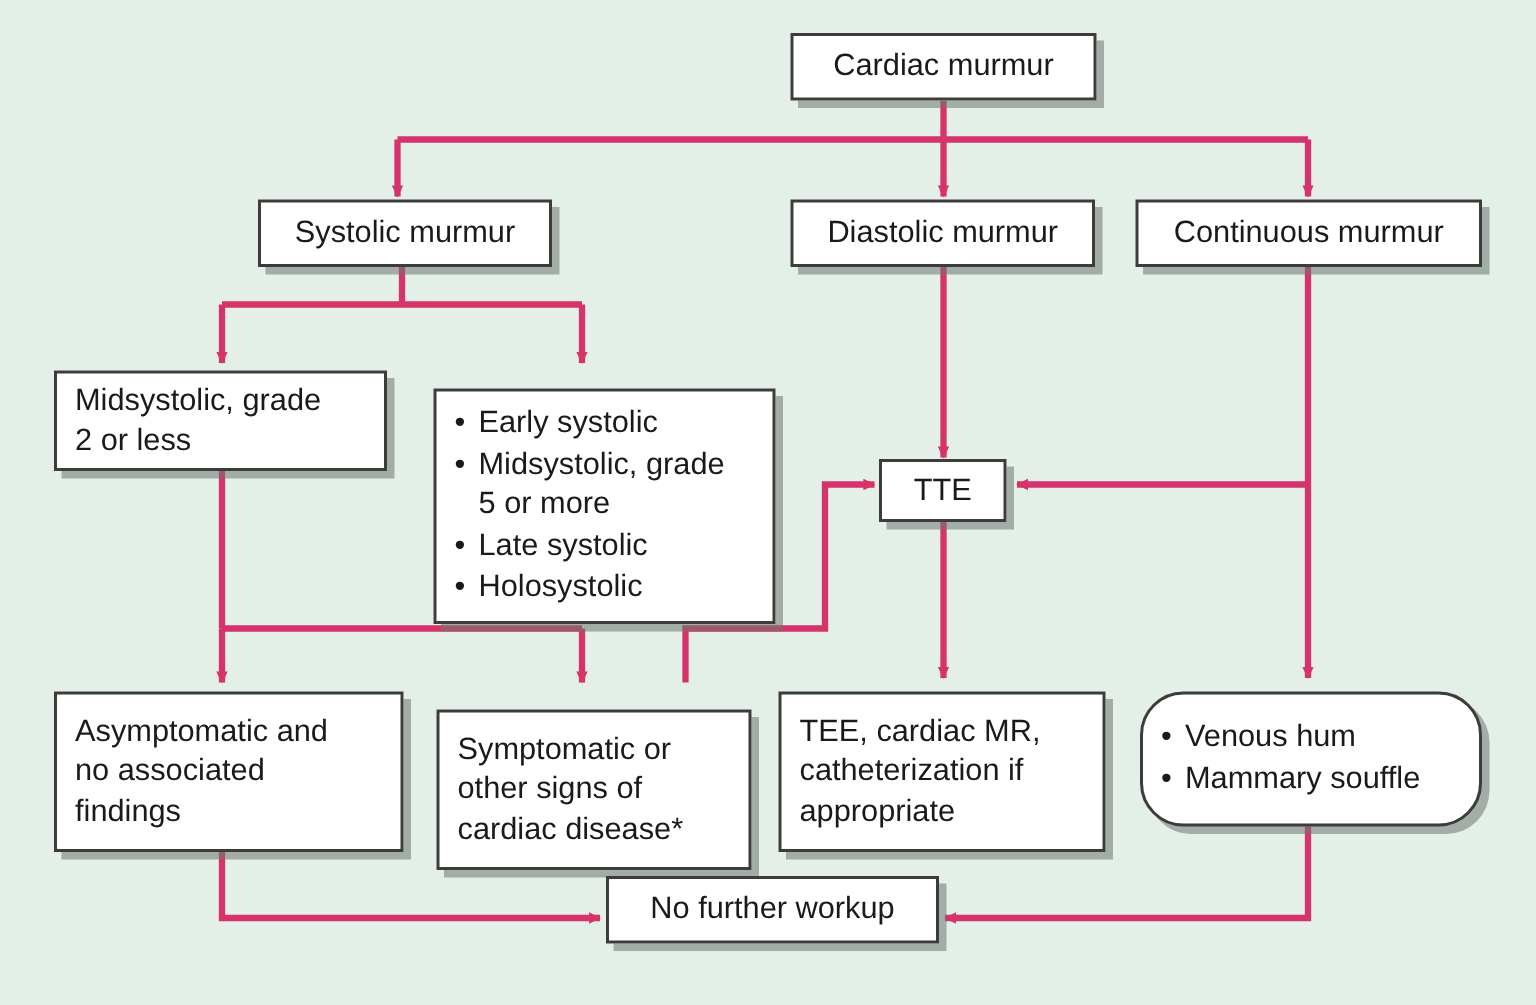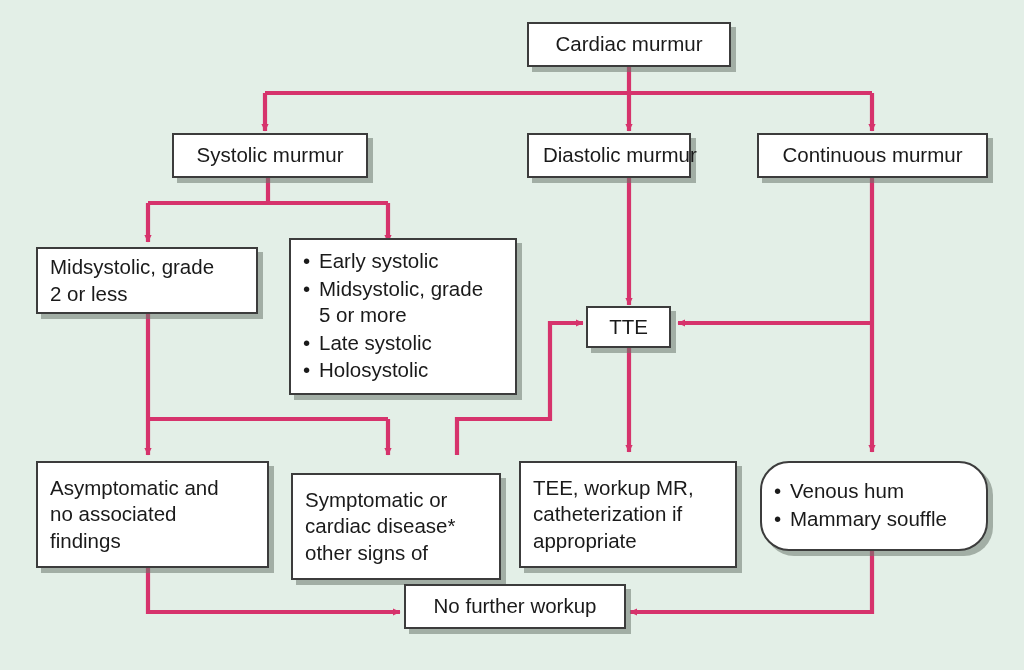--- a/index.html
+++ b/index.html
@@ -118,40 +118,40 @@
         <span class="line">Cardiac murmur</span>
       </div>
   </div>
 
   <div class="node center" style="left:172px; top:133px; width:196px; height:45px;">
     <div class="pad">
         <span class="line">Systolic murmur</span>
       </div>
   </div>
 
-  <div class="node center" style="left:527px; top:133px; width:164px; height:45px;">
+  <div class="node center" style="left:527px; top:133px; width:203px; height:45px;">
     <div class="pad">
         <span class="line">Diastolic murmur</span>
       </div>
   </div>
 
   <div class="node center" style="left:757px; top:133px; width:231px; height:45px;">
     <div class="pad">
         <span class="line">Continuous murmur</span>
       </div>
   </div>
 
   <div class="node" style="left:36px; top:247px; width:222px; height:67px;">
     <div class="pad">
       <span class="line">Midsystolic, grade</span>
       <span class="line">2 or less</span>
     </div>
   </div>
 
-  <div class="node" style="left:289px; top:238px; width:228px; height:157px;">
+  <div class="node" style="left:289px; top:259px; width:228px; height:157px;">
     <ul class="bullets">
       <li><span>Early systolic</span></li>
       <li><span>Midsystolic, grade</span><span class="cont">5 or more</span></li>
       <li><span>Late systolic</span></li>
       <li><span>Holosystolic</span></li>
     </ul>
   </div>
 
   <div class="node center" style="left:586px; top:306px; width:85px; height:42px;">
     <div class="pad">
@@ -163,28 +163,28 @@
     <div class="pad">
       <span class="line">Asymptomatic and</span>
       <span class="line">no associated</span>
       <span class="line">findings</span>
     </div>
   </div>
 
   <div class="node" style="left:291px; top:461px; width:210px; height:107px;margin-top:12px;">
     <div class="pad">
       <span class="line">Symptomatic or</span>
+      <span class="line">other signs of</span>
       <span class="line">cardiac disease*</span>
-      <span class="line">other signs of</span>
     </div>
   </div>
 
   <div class="node" style="left:519px; top:461px; width:218px; height:107px;">
     <div class="pad">
-      <span class="line">TEE, workup MR,</span>
+      <span class="line">TEE, cardiac MR,</span>
       <span class="line">catheterization if</span>
       <span class="line">appropriate</span>
     </div>
   </div>
 
   <div class="node" style="left:760px; top:461px; width:228px; height:90px;border-radius:29px;">
     <ul class="bullets">
       <li><span>Venous hum</span></li>
       <li><span>Mammary souffle</span></li>
     </ul>

